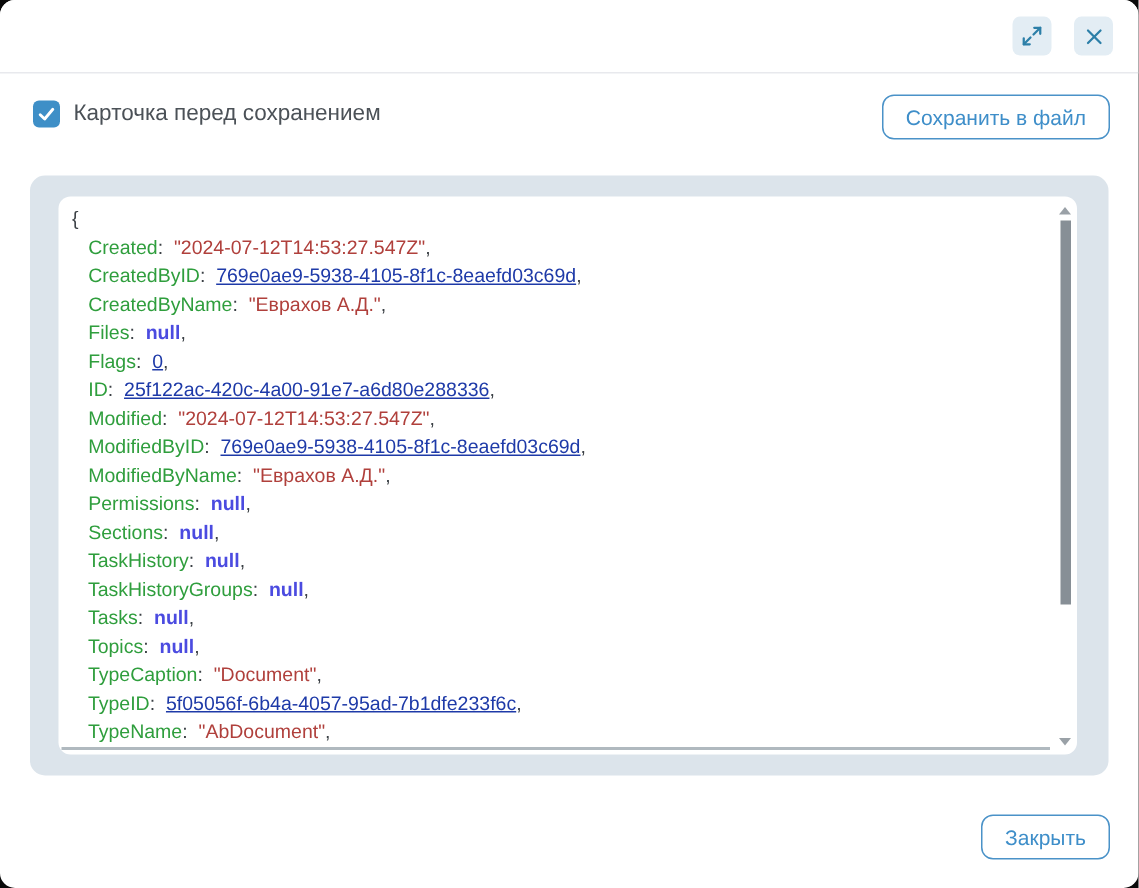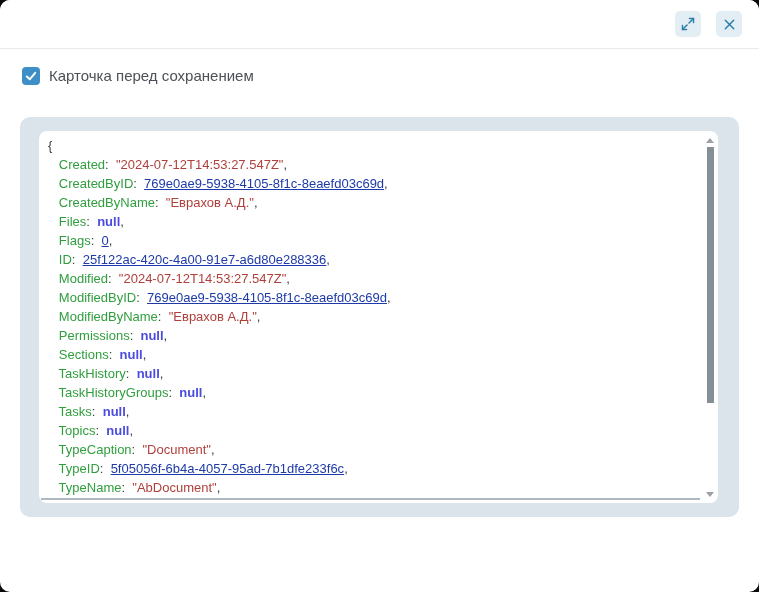--- a/index.html
+++ b/index.html
@@ -120,26 +120,28 @@
     <span class="checkbox">
       <span>
         <svg width="14" height="14" viewBox="0 0 16 16" fill="none" stroke="#ffffff" stroke-width="2.2" stroke-linecap="round" stroke-linejoin="round">
           <polyline points="3.2,8.6 6.6,11.8 12.8,4.4"></polyline>
         </svg>
       </span>
     </span>
     <span class="checkbox-label">Карточка перед сохранением</span>
   </div>
 
+  <button class="btn-outline btn-save">Сохранить в файл</button>
 
   <div class="panel">
     <div class="code-wrap">
       <div class="code"><div class="line"><span class="tk-punct">{</span></div><div class="line"><span class="tk-punct">   </span><span class="tk-key">Created</span><span class="tk-punct">:  </span><span class="tk-str">"2024-07-12T14:53:27.547Z"</span><span class="tk-punct">,</span></div><div class="line"><span class="tk-punct">   </span><span class="tk-key">CreatedByID</span><span class="tk-punct">:  </span><span class="tk-num">769e0ae9-5938-4105-8f1c-8eaefd03c69d</span><span class="tk-punct">,</span></div><div class="line"><span class="tk-punct">   </span><span class="tk-key">CreatedByName</span><span class="tk-punct">:  </span><span class="tk-str">"Еврахов А.Д."</span><span class="tk-punct">,</span></div><div class="line"><span class="tk-punct">   </span><span class="tk-key">Files</span><span class="tk-punct">:  </span><span class="tk-null">null</span><span class="tk-punct">,</span></div><div class="line"><span class="tk-punct">   </span><span class="tk-key">Flags</span><span class="tk-punct">:  </span><span class="tk-num">0</span><span class="tk-punct">,</span></div><div class="line"><span class="tk-punct">   </span><span class="tk-key">ID</span><span class="tk-punct">:  </span><span class="tk-num">25f122ac-420c-4a00-91e7-a6d80e288336</span><span class="tk-punct">,</span></div><div class="line"><span class="tk-punct">   </span><span class="tk-key">Modified</span><span class="tk-punct">:  </span><span class="tk-str">"2024-07-12T14:53:27.547Z"</span><span class="tk-punct">,</span></div><div class="line"><span class="tk-punct">   </span><span class="tk-key">ModifiedByID</span><span class="tk-punct">:  </span><span class="tk-num">769e0ae9-5938-4105-8f1c-8eaefd03c69d</span><span class="tk-punct">,</span></div><div class="line"><span class="tk-punct">   </span><span class="tk-key">ModifiedByName</span><span class="tk-punct">:  </span><span class="tk-str">"Еврахов А.Д."</span><span class="tk-punct">,</span></div><div class="line"><span class="tk-punct">   </span><span class="tk-key">Permissions</span><span class="tk-punct">:  </span><span class="tk-null">null</span><span class="tk-punct">,</span></div><div class="line"><span class="tk-punct">   </span><span class="tk-key">Sections</span><span class="tk-punct">:  </span><span class="tk-null">null</span><span class="tk-punct">,</span></div><div class="line"><span class="tk-punct">   </span><span class="tk-key">TaskHistory</span><span class="tk-punct">:  </span><span class="tk-null">null</span><span class="tk-punct">,</span></div><div class="line"><span class="tk-punct">   </span><span class="tk-key">TaskHistoryGroups</span><span class="tk-punct">:  </span><span class="tk-null">null</span><span class="tk-punct">,</span></div><div class="line"><span class="tk-punct">   </span><span class="tk-key">Tasks</span><span class="tk-punct">:  </span><span class="tk-null">null</span><span class="tk-punct">,</span></div><div class="line"><span class="tk-punct">   </span><span class="tk-key">Topics</span><span class="tk-punct">:  </span><span class="tk-null">null</span><span class="tk-punct">,</span></div><div class="line"><span class="tk-punct">   </span><span class="tk-key">TypeCaption</span><span class="tk-punct">:  </span><span class="tk-str">"Document"</span><span class="tk-punct">,</span></div><div class="line"><span class="tk-punct">   </span><span class="tk-key">TypeID</span><span class="tk-punct">:  </span><span class="tk-num">5f05056f-6b4a-4057-95ad-7b1dfe233f6c</span><span class="tk-punct">,</span></div><div class="line"><span class="tk-punct">   </span><span class="tk-key">TypeName</span><span class="tk-punct">:  </span><span class="tk-str">"AbDocument"</span><span class="tk-punct">,</span></div></div>
 
       <div class="v-arrow-up"></div>
       <div class="v-thumb"></div>
       <div class="v-arrow-down"></div>
       <div class="h-thumb"></div>
     </div>
   </div>
 
+  <button class="btn-outline btn-close-footer">Закрыть</button>
 
 </div>
 
 </body></html>

